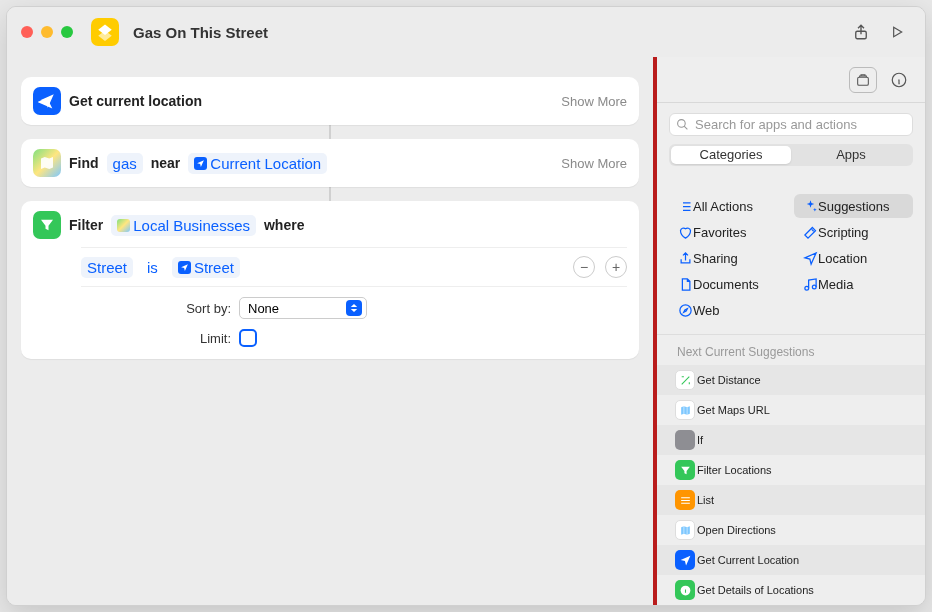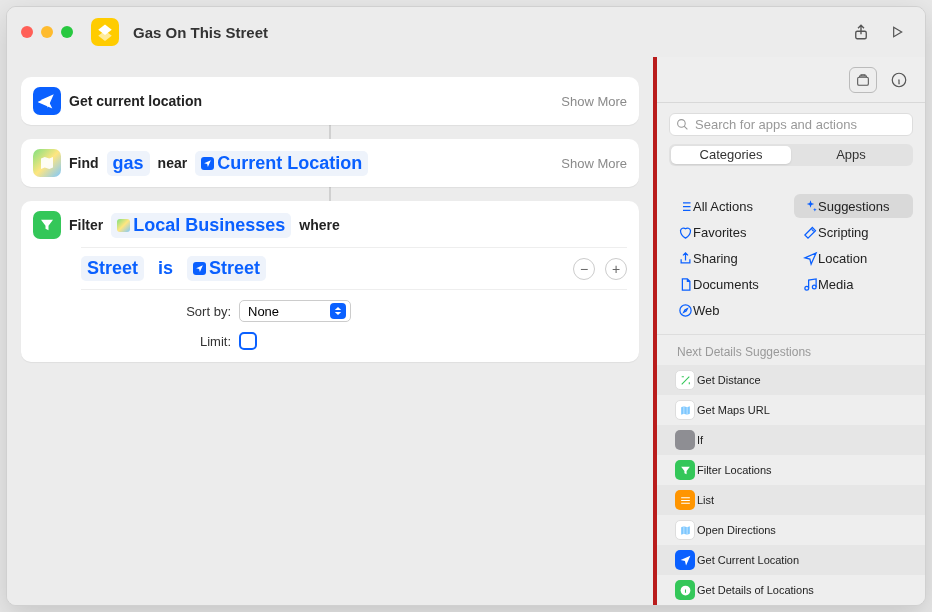--- a/index.html
+++ b/index.html
@@ -58,42 +58,42 @@
   flex-shrink:0;
 }
 .act-icon svg{width:18px;height:18px;}
 .act-title{font-weight:600;font-size:14px;color:#222;}
 .show-more{margin-left:auto;font-size:13px;color:#8a8a8a;}
 .connector{
   width:2px;height:14px;background:#d0d0d0;margin:0 auto;
 }
 .token{
   background:#eef3fb;color:#0a60ff;border-radius:5px;padding:2px 6px;
-  font-size:18px;font-weight:700;display:inline-flex;align-items:center;gap:3px;
+  font-size:15px;font-weight:400;display:inline-flex;align-items:center;gap:3px;
 }
 .token .chip-ic{width:13px;height:13px;background:#0a60ff;border-radius:3px;display:inline-flex;align-items:center;justify-content:center;}
 .token .chip-ic svg{width:9px;height:9px;fill:#fff;}
 .plain{font-size:14px;color:#222;font-weight:600;}
 .sub-block { margin:8px 0 2px 48px; }
 .cond-row{
   display:flex;align-items:center;gap:8px;
   border-top:1px solid #eee;border-bottom:1px solid #eee;
   padding:8px 0;
 }
 .cond-row .pm {margin-left:auto;display:flex;gap:10px;}
 .circ-btn{
   width:22px;height:22px;border-radius:50%;border:1px solid #ccc;
   display:flex;align-items:center;justify-content:center;color:#666;font-size:14px;
   background:#fff;
 }
 .form-row{display:flex;align-items:center;gap:8px;margin-top:10px;}
 .form-label{width:150px;text-align:right;font-size:13px;color:#333;}
 .select{
   display:flex;align-items:center;justify-content:space-between;
-  width:112px;height:22px;padding:0 4px 0 8px;
+  width:128px;height:22px;padding:0 4px 0 8px;
   background:#fff;border:1px solid #ccc;border-radius:5px;font-size:13px;
 }
 .select .arrows{
   width:16px;height:16px;background:#0a60ff;border-radius:4px;
   display:flex;flex-direction:column;align-items:center;justify-content:center;
 }
 .select .arrows svg{width:8px;height:5px;fill:#fff;}
 .checkbox{
   width:18px;height:18px;border:2px solid #0a60ff;border-radius:5px;background:#fff;
 }
@@ -370,21 +370,21 @@
               <svg viewBox="0 0 24 24" fill="none" stroke="#0a60ff" stroke-width="2">
                 <circle cx="12" cy="12" r="9"></circle>
                 <path d="M15 9l-2 4-4 2 2-4z"></path>
               </svg>
             </span>
           <span>Web</span>
         </div>
       </div>
 
       <div class="divider"></div>
-      <div class="sugg-head">Next Details Suggestions</div>
+      <div class="sugg-head">Next Current Suggestions</div>
       <div class="sugg-list" id="sugg-list">
           <div class="sugg">
             <span class="si" style="background:#ffffff;border:1px solid #ddd;">
               <svg viewBox="0 0 24 24" stroke="#34c759" fill="none" stroke-width="2">
                 <path d="M5 19l14-14M5 5h4M19 19v-4"></path>
               </svg>
             </span>
             <span>Get Distance</span>
           </div>
           <div class="sugg">

